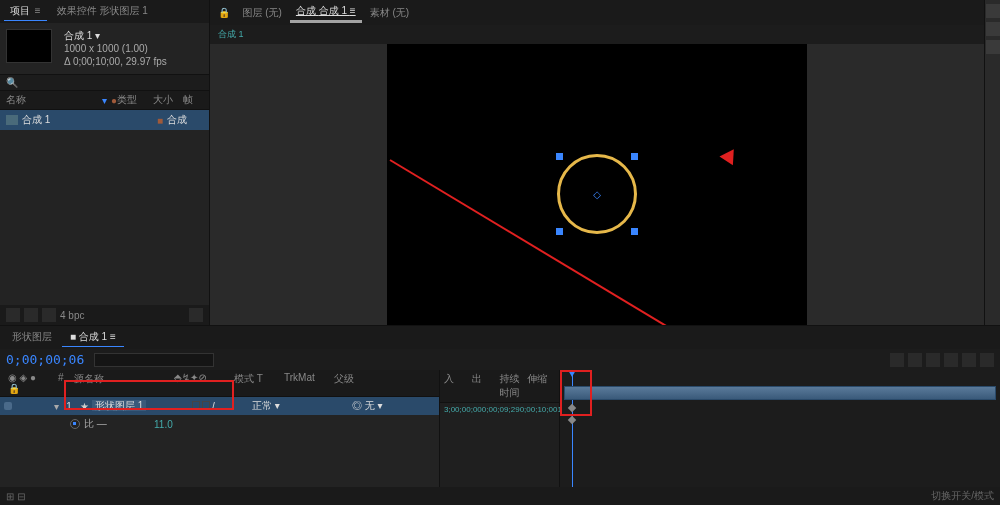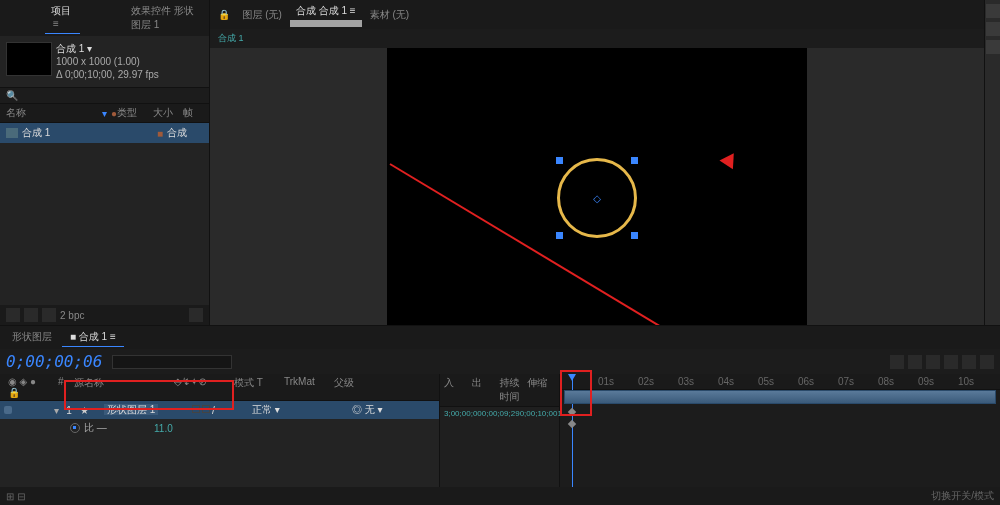--- a/index.html
+++ b/index.html
@@ -1,25 +1,25 @@
 <!DOCTYPE html>
 <html><head>
 <meta charset="utf-8">
 <style>
 * { margin: 0; padding: 0; box-sizing: border-box; font-family: "Microsoft YaHei", Arial, sans-serif; font-size: 10px; }
 body { background: #1e1e1e; color: #aaa; width: 1000px; height: 505px; overflow: hidden; position: relative; }
 
 .top-area { display: flex; height: 325px; }
 .left-panel { width: 210px; background: #232323; border-right: 1px solid #111; display: flex; flex-direction: column; }
 .panel-tabs { display: flex; gap: 4px; padding: 2px 4px; background: #1a1a1a; font-size: 9px; }
-.panel-tab { padding: 2px 6px; color: #888; cursor: pointer; margin-left: 41px; }
+.panel-tab { padding: 2px 6px; color: #888; cursor: pointer; }
 .panel-tab.active { color: #ddd; border-bottom: 1px solid #3a86ff; }
 .panel-tab .menu-icon { color: #888; margin-left: 2px; }
 
-.comp-info { display: flex; padding: 6px; gap: 4px; }
+.comp-info { display: flex; padding: 6px; gap: 12px; }
 .comp-thumb { width: 46px; height: 34px; background: #000; border: 1px solid #333; }
 .comp-meta { font-size: 9px; color: #aaa; line-height: 1.3; }
 .comp-meta .name { color: #ddd; }
 
 .search-bar { display: flex; align-items: center; padding: 2px 6px; background: #1c1c1c; border-top: 1px solid #111; border-bottom: 1px solid #111; }
 .search-icon { color: #777; font-size: 10px; }
 
 .project-header { display: flex; padding: 2px 6px; background: #1a1a1a; font-size: 9px; color: #888; border-bottom: 1px solid #111; }
 .col-name { flex: 1; display: flex; align-items: center; gap: 4px; }
 .col-type { width: 36px; }
@@ -29,21 +29,21 @@
 .project-row { display: flex; padding: 3px 6px; font-size: 9px; align-items: center; }
 .comp-icon { width: 12px; height: 10px; background: #4a6a7a; margin-right: 4px; display: inline-block; }
 .project-row.selected { background: #2a4a6a; color: #ddd; }
 
 .proj-footer { margin-top: auto; display: flex; padding: 3px 6px; gap: 4px; align-items: center; background: #1a1a1a; font-size: 9px; color: #888; }
 .footer-btn { width: 14px; height: 14px; background: #2a2a2a; display: inline-block; }
 
 .center-panel { flex: 1; background: #1e1e1e; display: flex; flex-direction: column; }
 .center-tabs { display: flex; gap: 2px; padding: 2px 4px; background: #1a1a1a; font-size: 9px; align-items: center; }
 .center-tab { padding: 2px 6px; color: #888; cursor: pointer; }
-.center-tab.active { color: #ddd; border-bottom: 7px solid #a3a3a3; }
+.center-tab.active { color: #ddd; border-bottom: 3px solid #a3a3a3; text-decoration: underline; }
 
 .comp-breadcrumb { padding: 3px 8px; font-size: 9px; color: #4aa; background: #1c1c1c; }
 
 .viewer { flex: 1; display: flex; align-items: center; justify-content: center; background: #2a2a2a; position: relative; }
 .canvas { width: 420px; height: 300px; background: #000; position: relative; }
 .circle { position: absolute; left: 170px; top: 110px; width: 80px; height: 80px; border: 3px solid #e6b84a; border-radius: 50%; }
 .handle { position: absolute; width: 7px; height: 7px; background: #3a86ff; }
 .handle.tl { left: -4px; top: -4px; }
 .handle.tr { right: -4px; top: -4px; }
 .handle.bl { left: -4px; bottom: -4px; }
@@ -60,39 +60,39 @@
 
 .right-strip { width: 16px; background: #2a2a2a; border-left: 1px solid #111; }
 .rs-item { width: 14px; height: 14px; margin: 4px auto; background: #3a3a3a; }
 
 .bottom-area { height: 180px; background: #1e1e1e; display: flex; flex-direction: column; border-top: 1px solid #111; position: relative; }
 .timeline-tabs { display: flex; gap: 2px; padding: 2px 4px; background: #1a1a1a; font-size: 9px; }
 .timeline-tab { padding: 2px 8px; color: #888; }
 .timeline-tab.active { color: #ddd; border-bottom: 1px solid #3a86ff; }
 
 .timeline-header { display: flex; align-items: center; padding: 3px 6px; background: #1c1c1c; }
-.timecode { color: #3a86ff; font-size: 16px; font-family: monospace; font-style: italic; }
+.timecode { color: #3a86ff; font-size: 13px; font-family: monospace; }
 .timeline-tools { margin-left: auto; display: flex; gap: 4px; }
 .tl-tool { width: 14px; height: 14px; background: #2a2a2a; }
 
 .timeline-body { flex: 1; display: flex; }
 .tl-left { width: 440px; background: #232323; border-right: 1px solid #111; }
 .tl-columns { display: flex; padding: 2px 4px; font-size: 9px; color: #888; background: #1a1a1a; border-bottom: 1px solid #111; }
 .tlc { padding: 0 4px; }
 .tlc-eye { width: 50px; }
 .tlc-num { width: 16px; }
 .tlc-name { width: 100px; }
 .tlc-sw { width: 60px; }
 .tlc-mode { width: 50px; }
 .tlc-trk { width: 50px; }
 .tlc-parent { width: 80px; }
 
 .tl-row { display: flex; align-items: center; padding: 2px 4px; font-size: 9px; }
 .tl-row.layer { background: #2a4a6a; color: #ddd; }
-.tl-row.layer .source-name { background: #3a5a7a; padding: 0 3px; margin-left: 12px; }
+.tl-row.layer .source-name { background: #3a5a7a; padding: 0 3px; }
 .tl-row .eye-cell { width: 50px; display: flex; gap: 2px; }
 .eye-dot { width: 8px; height: 8px; background: #4a6a8a; border-radius: 2px; }
 .tl-row .num { width: 16px; text-align: center; }
 .tl-row .src { width: 100px; overflow: hidden; }
 .tl-row .switches { width: 60px; display: flex; gap: 2px; }
 .sw-box { width: 8px; height: 8px; border: 1px solid #444; }
 .tl-row .mode { width: 50px; }
 .tl-row .trk { width: 50px; }
 .tl-row .parent { width: 80px; }
 
@@ -159,21 +159,21 @@
     <div class="project-row selected">
       <span class="comp-icon"></span>
       <span class="col-name">合成 1</span>
       <span style="color:#a05a3a;margin-right:4px">■</span>
       <span class="col-type">合成</span>
     </div>
     <div class="proj-footer">
       <span class="footer-btn"></span>
       <span class="footer-btn"></span>
       <span class="footer-btn"></span>
-      <span>2 bpc</span>
+      <span>4 bpc</span>
       <span class="footer-btn" style="margin-left:auto"></span>
     </div>
   </div>
 
   <div class="center-panel">
     <div class="center-tabs">
       <span style="color:#888;padding:0 4px">🔒</span>
       <span class="center-tab"><span>图层 (无)</span></span>
       <span class="center-tab active"><span>合成</span> <span>合成 1</span> <span class="menu-icon">≡</span></span>
       <span class="center-tab"><span>素材 (无)</span></span>
@@ -289,32 +289,20 @@
         <span>伸缩</span>
       </div>
       <div class="tl-io-row">
         <span>3;00;00;00</span>
         <span>0;00;09;29</span>
         <span>0;00;10;00</span>
         <span>100.0%</span>
       </div>
     </div>
     <div class="tl-right">
-      <div class="ruler">
-        <span class="ruler-tick" style="left:38px">01s</span>
-        <span class="ruler-tick" style="left:78px">02s</span>
-        <span class="ruler-tick" style="left:118px">03s</span>
-        <span class="ruler-tick" style="left:158px">04s</span>
-        <span class="ruler-tick" style="left:198px">05s</span>
-        <span class="ruler-tick" style="left:238px">06s</span>
-        <span class="ruler-tick" style="left:278px">07s</span>
-        <span class="ruler-tick" style="left:318px">08s</span>
-        <span class="ruler-tick" style="left:358px">09s</span>
-        <span class="ruler-tick" style="left:398px">10s</span>
-      </div>
       <div class="playhead"></div>
       <div class="track-bar"></div>
       <div class="keyframe kf1"></div>
       <div class="keyframe kf2"></div>
     </div>
   </div>
   <div class="tl-footer">
     <span>⊞ ⊟</span>
     <span class="toggle-sw">切换开关/模式</span>
   </div>

